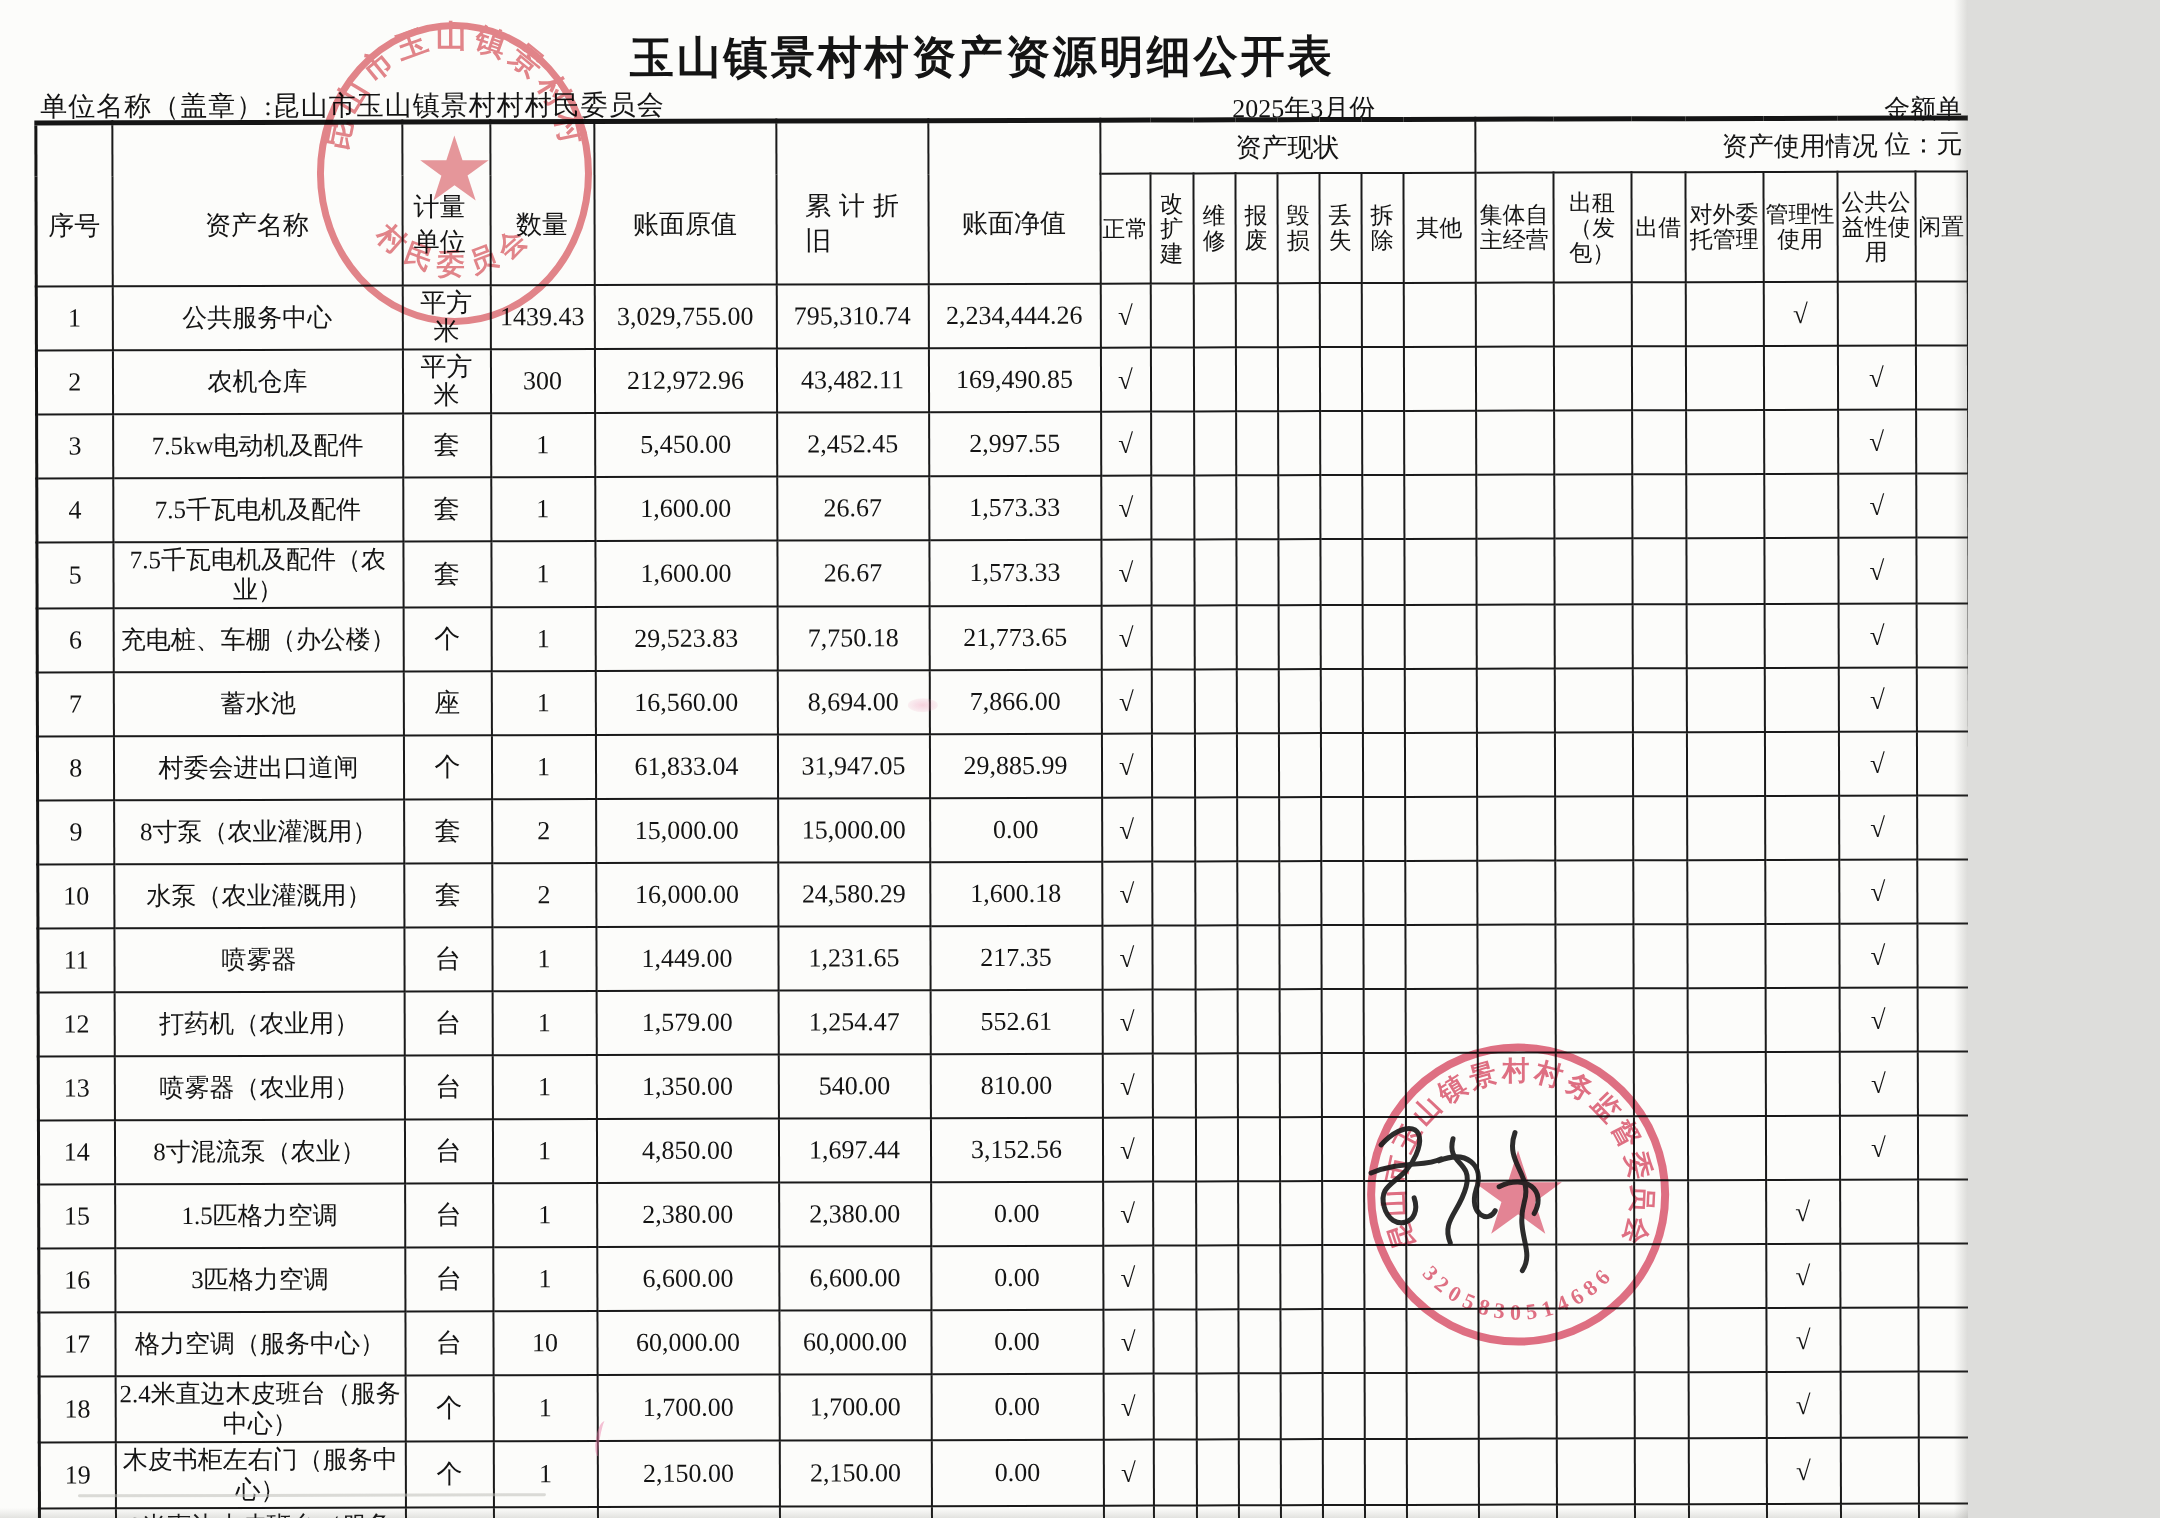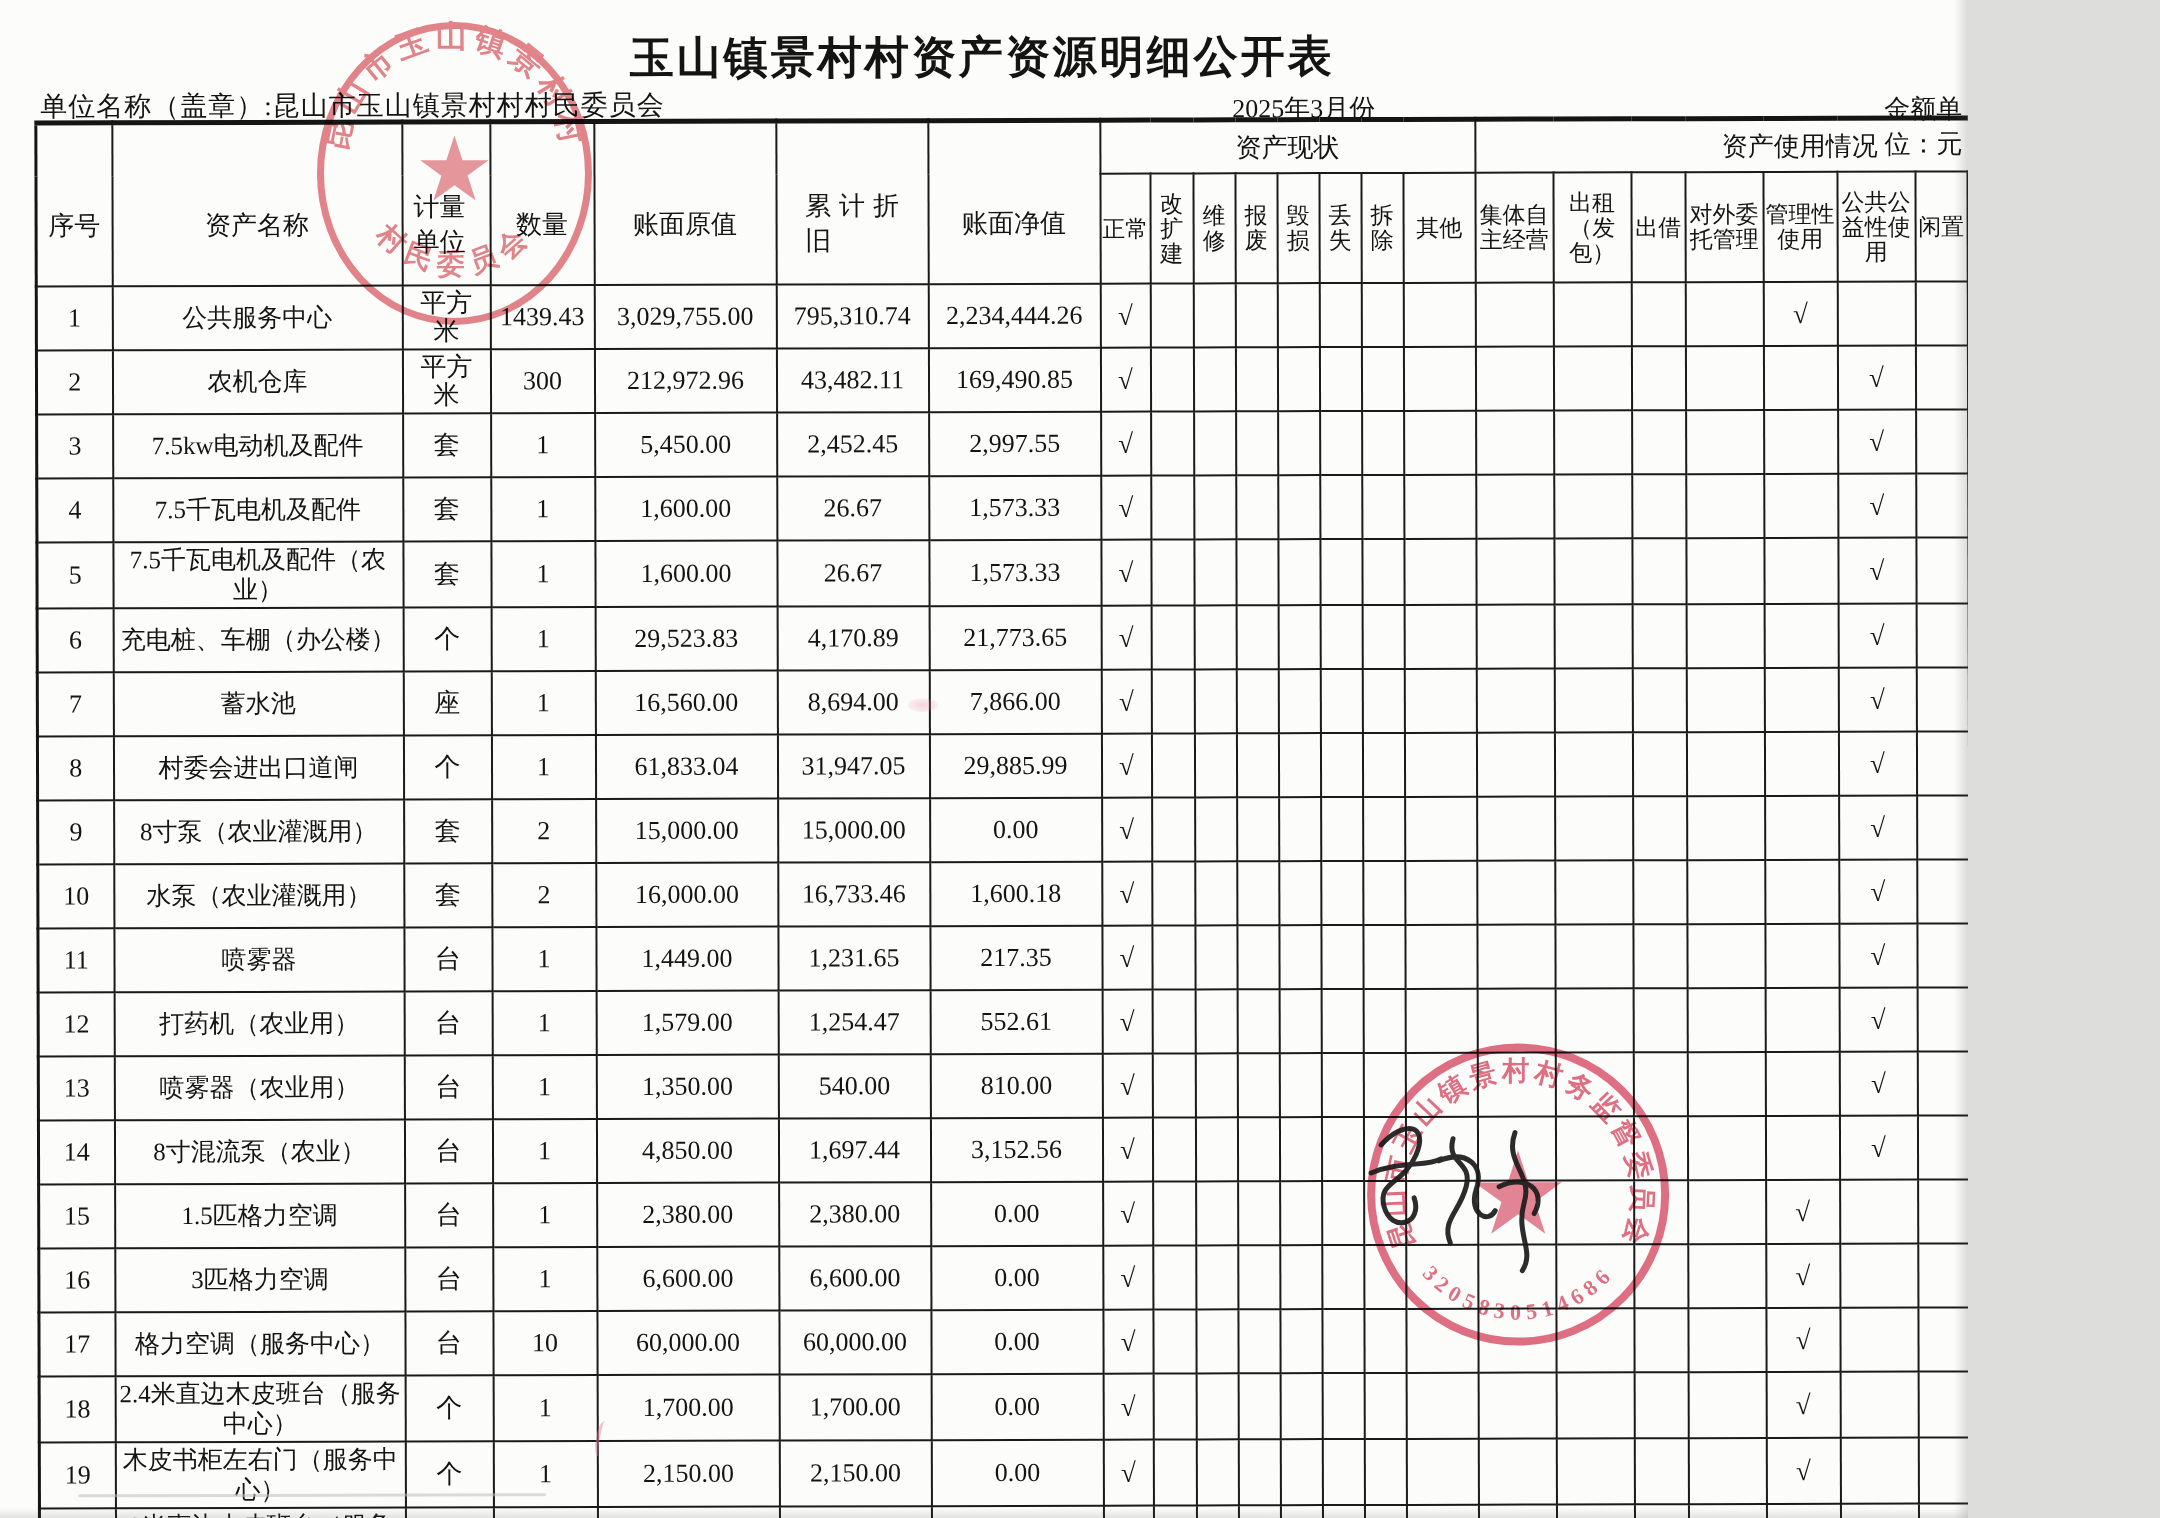--- a/index.html
+++ b/index.html
@@ -243,21 +243,21 @@
             <td></td>
             <td></td>
             <td></td>
           </tr>
           <tr>
             <td>6</td>
             <td class="name-cell">充电桩、车棚（办公楼）</td>
             <td class="unit-cell">个</td>
             <td>1</td>
             <td>29,523.83</td>
-            <td>4,170.89</td>
+            <td>7,750.18</td>
             <td>21,773.65</td>
             <td class="check">√</td>
             <td></td>
             <td></td>
             <td></td>
             <td></td>
             <td></td>
             <td></td>
             <td></td>
             <td></td>
@@ -347,21 +347,21 @@
             <td></td>
             <td></td>
             <td></td>
           </tr>
           <tr>
             <td>10</td>
             <td class="name-cell">水泵（农业灌溉用）</td>
             <td class="unit-cell">套</td>
             <td>2</td>
             <td>16,000.00</td>
-            <td>16,733.46</td>
+            <td>24,580.29</td>
             <td>1,600.18</td>
             <td class="check">√</td>
             <td></td>
             <td></td>
             <td></td>
             <td></td>
             <td></td>
             <td></td>
             <td></td>
             <td></td>

